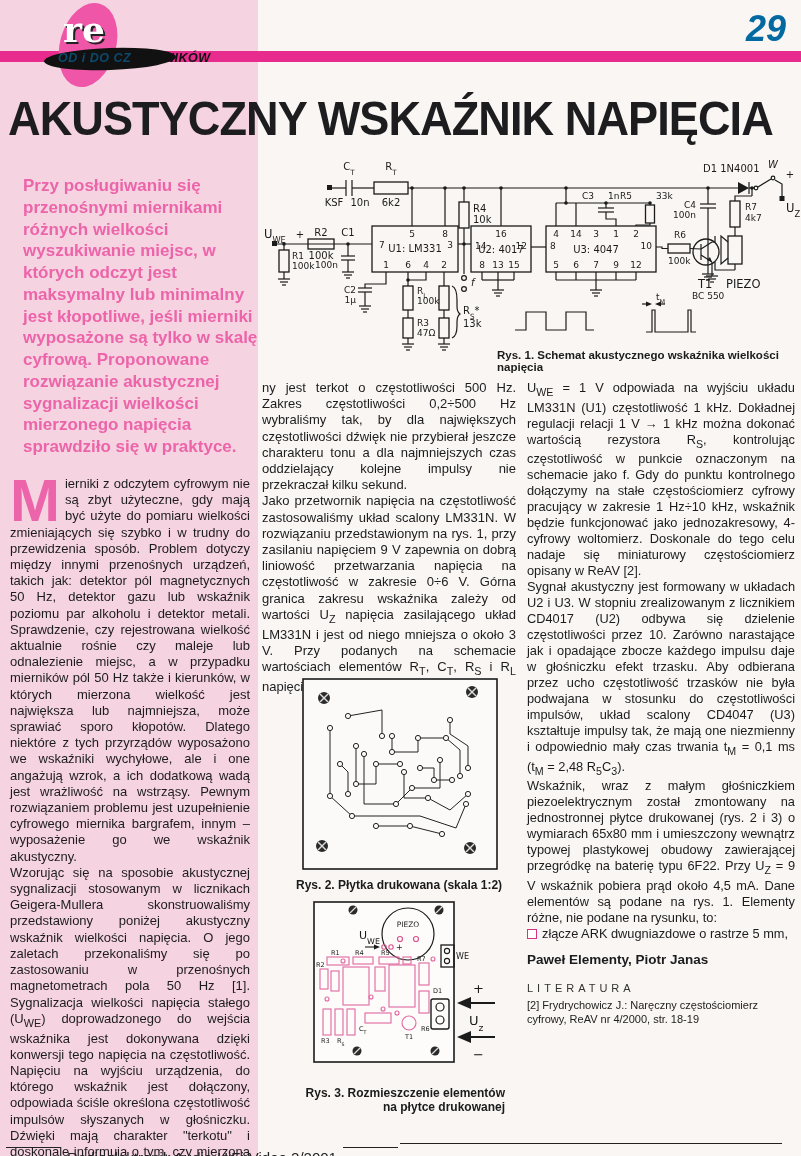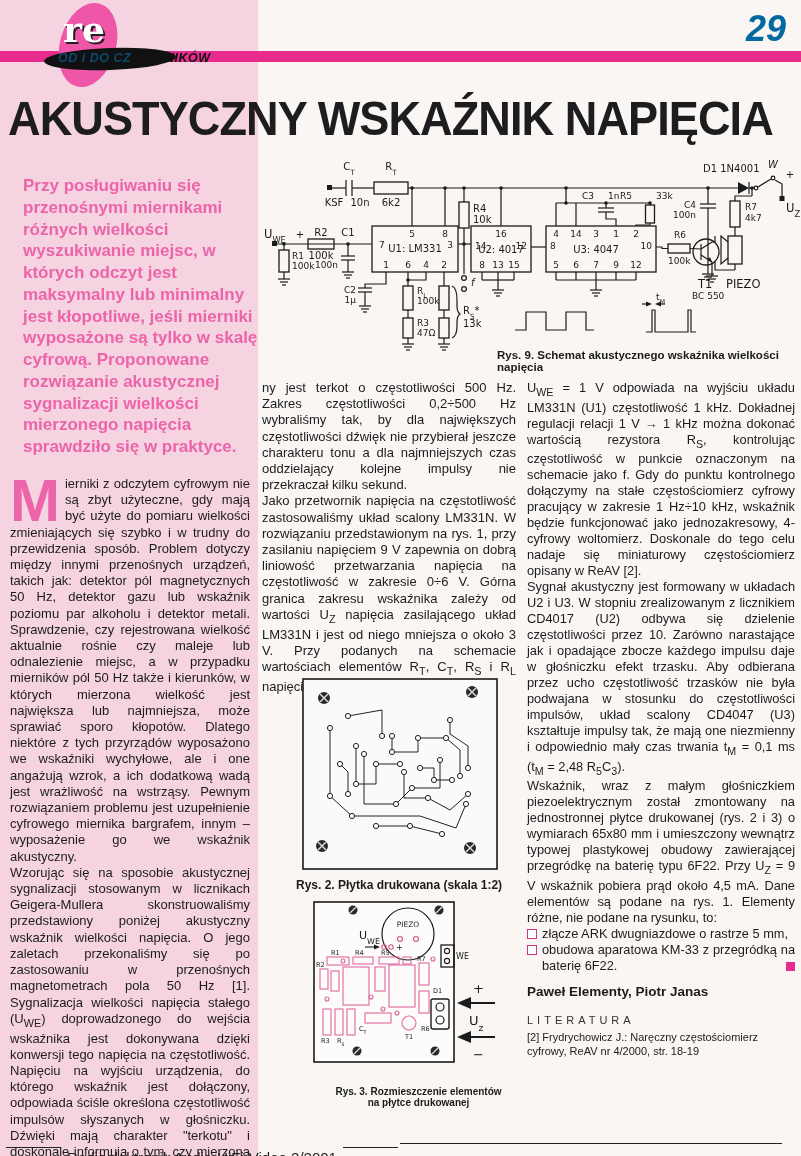--- a/index.html
+++ b/index.html
@@ -284,39 +284,38 @@
     <text class="pin" x="432" y="153">BC 550</text>
 
     <polyline class="wire" points="255,184 266,184 266,166 286,166 286,184 306,184 306,166 326,166 326,184 334,184"></polyline>
     <polyline class="wire" points="386,186 392,186 392,164 395,164 395,186 428,186 428,164 431,164 431,186 436,186"></polyline>
     <text class="pin" x="396" y="154">t<tspan baseline-shift="sub" font-size="72%">M</tspan></text>
     <line class="wire" x1="382" y1="158" x2="390" y2="158"></line>
       <polygon points="392,158 386,155.5 386,160.5" fill="#1b1b1b"></polygon>
     <line class="wire" x1="397" y1="158" x2="405" y2="158"></line>
       <polygon points="395,158 401,155.5 401,160.5" fill="#1b1b1b"></polygon>
   </svg>
-  <div class="figcap" style="left:497px;top:349px;width:300px;">Rys. 9. Schemat akustycznego wskaźnika wielkości napięcia</div>
+  <div class="figcap" style="left:497px;top:349px;width:300px;">Rys. 1. Schemat akustycznego wskaźnika wielkości napięcia</div>
 
   <div id="col1" class="col">
     <p><span class="dropcap">M</span><span>ierniki z odczytem cyfrowym nie są zbyt użyteczne, gdy mają być użyte do pomiaru wielkości zmieniających się szybko i w trudny do przewidzenia sposób. Problem dotyczy między innymi przenośnych urządzeń, takich jak: detektor pól magnetycznych 50 Hz, detektor gazu lub wskaźnik poziomu par alkoholu i detektor metali. Sprawdzenie, czy rejestrowana wielkość aktualnie rośnie czy maleje lub odnalezienie miejsc, a w przypadku mierników pól 50 Hz także i kierunków, w których mierzona wielkość jest największa lub najmniejsza, może sprawiać sporo kłopotów. Dlatego niektóre z tych przyrządów wyposażono we wskaźniki wychyłowe, ale i one angażują wzrok, a ich dodatkową wadą jest wrażliwość na wstrząsy. Pewnym rozwiązaniem problemu jest uzupełnienie cyfrowego miernika bargrafem, innym –wyposażenie go we wskaźnik akustyczny.</span></p>
     <p>Wzorując się na sposobie akustycznej sygnalizacji stosowanym w licznikach Geigera-Mullera skonstruowaliśmy przedstawiony poniżej akustyczny wskaźnik wielkości napięcia. O jego zaletach przekonaliśmy się po zastosowaniu w przenośnych magnetometrach pola 50 Hz [1]. Sygnalizacja wielkości napięcia stałego (U<sub>WE</sub>) doprowadzonego do wejścia wskaźnika jest dokonywana dzięki konwersji tego napięcia na częstotliwość. Napięciu na wyjściu urządzenia, do którego wskaźnik jest dołączony, odpowiada ściśle określona częstotliwość impulsów słyszanych w głośniczku. Dźwięki mają charakter "terkotu" i doskonale informują o tym, czy mierzona wielkość rośnie czy maleje. Dla najmniejszych wartości kontrolowanego za pomocą wskaźnika napięcia (około 2 mV) jeden impuls pojawia się co 5 sekund, a dla największych (U = 5 V) słysza-</p>
   </div>
 
   <div id="col2" class="col">
     <p>ny jest terkot o częstotliwości 500 Hz. Zakres częstotliwości 0,2÷500 Hz wybraliśmy tak, by dla największych częstotliwości dźwięk nie przybierał jeszcze charakteru tonu a dla najmniejszych czas oddzielający kolejne impulsy nie przekraczał kilku sekund.</p>
     <p>Jako przetwornik napięcia na częstotliwość zastosowaliśmy układ scalony LM331N. W rozwiązaniu przedstawionym na rys. 1, przy zasilaniu napięciem 9 V zapewnia on dobrą liniowość przetwarzania napięcia na częstotliwość w zakresie 0÷6 V. Górna granica zakresu wskaźnika zależy od wartości U<sub>Z</sub> napięcia zasilającego układ LM331N i jest od niego mniejsza o około 3 V. Przy podanych na schemacie wartościach elementów R<sub>T</sub>, C<sub>T</sub>, R<sub>S</sub> i R<sub>L</sub> napięciu wejściowemu</p>
   </div>
 
   <div id="col3" class="col">
     <p>U<sub>WE</sub> = 1 V odpowiada na wyjściu układu LM331N (U1) częstotliwość 1 kHz. Dokładnej regulacji relacji 1 V → 1 kHz można dokonać wartością rezystora R<sub>S</sub>, kontrolując częstotliwość w punkcie oznaczonym na schemacie jako f. Gdy do punktu kontrolnego dołączymy na stałe częstościomierz cyfrowy pracujący w zakresie 1 Hz÷10 kHz, wskaźnik będzie funkcjonować jako jednozakresowy, 4-cyfrowy woltomierz. Doskonale do tego celu nadaje się miniaturowy częstościomierz opisany w ReAV [2].</p>
     <p>Sygnał akustyczny jest formowany w układach U2 i U3. W stopniu zrealizowanym z licznikiem CD4017 (U2) odbywa się dzielenie częstotliwości przez 10. Zarówno narastające jak i opadające zbocze każdego impulsu daje w głośniczku efekt trzasku. Aby odbierana przez ucho częstotliwość trzasków nie była podwajana w stosunku do częstotliwości impulsów, układ scalony CD4047 (U3) kształtuje impulsy tak, że mają one niezmienny i odpowiednio mały czas trwania t<sub>M</sub> = 0,1 ms (t<sub>M</sub> = 2,48 R<sub>5</sub>C<sub>3</sub>).</p>
     <p>Wskaźnik, wraz z małym głośniczkiem piezoelektrycznym został zmontowany na jednostronnej płytce drukowanej (rys. 2 i 3) o wymiarach 65x80 mm i umieszczony wewnątrz typowej plastykowej obudowy zawierającej przegródkę na baterię typu 6F22. Przy U<sub>Z</sub> = 9 V wskaźnik pobiera prąd około 4,5 mA. Dane elementów są podane na rys. 1. Elementy różne, nie podane na rysunku, to:</p>
     <ul class="bullets">
       <li><span class="sq"></span><span>złącze ARK dwugniazdowe o rastrze 5 mm,</span></li>
-      <li><span class="sq"></span><span>obudowa aparatowa KM-33 z przegródką na baterię 6F22.</span><span class="endmark"></span></li>
     </ul>
     <div class="authors">Paweł Elementy, Piotr Janas</div>
     <div class="lit-head">LITERATURA</div>
     <div class="lit-ref">[2] Frydrychowicz J.: Naręczny częstościomierz cyfrowy, ReAV nr 4/2000, str. 18-19</div>
   </div>
 
   <svg style="position:absolute;left:300px;top:676px;" width="200" height="196" viewBox="0 0 200 196">
     <rect x="3" y="3" width="194" height="190" fill="#fbfaf8" stroke="#1b1b1b" stroke-width="1.6"></rect>
     <g>
       <g transform="translate(24,22)">
@@ -466,21 +465,21 @@
     <g>
       <text x="160" y="92" font-size="13">+</text>
       <line x1="150" y1="102" x2="182" y2="102" stroke="#1b1b1b" stroke-width="2"></line>
       <polygon points="144,102 158,96 158,108" fill="#1b1b1b"></polygon>
       <text x="156" y="124" font-size="13">U<tspan baseline-shift="sub" font-size="72%">z</tspan></text>
       <line x1="150" y1="136" x2="182" y2="136" stroke="#1b1b1b" stroke-width="2"></line>
       <polygon points="144,136 158,130 158,142" fill="#1b1b1b"></polygon>
       <text x="160" y="158" font-size="13">−</text>
     </g>
   </svg>
-  <div class="figcap" style="left:316px;top:1086px;width:205px;font-size:10px;text-align:center;">
+  <div class="figcap" style="left:300px;top:1086px;width:205px;font-size:12px;text-align:right;">
     <div>Rys. 3. Rozmieszczenie  elementów</div>
     <div>na płytce  drukowanej</div>
   </div>
 
   <div class="footer-left">
     <div class="rule"></div>
     <span class="ftext">Radioelektronik Audio-HiFi-Video 2/2001</span>
     <div class="rule"></div>
   </div>
   <div class="footer-right"></div>

